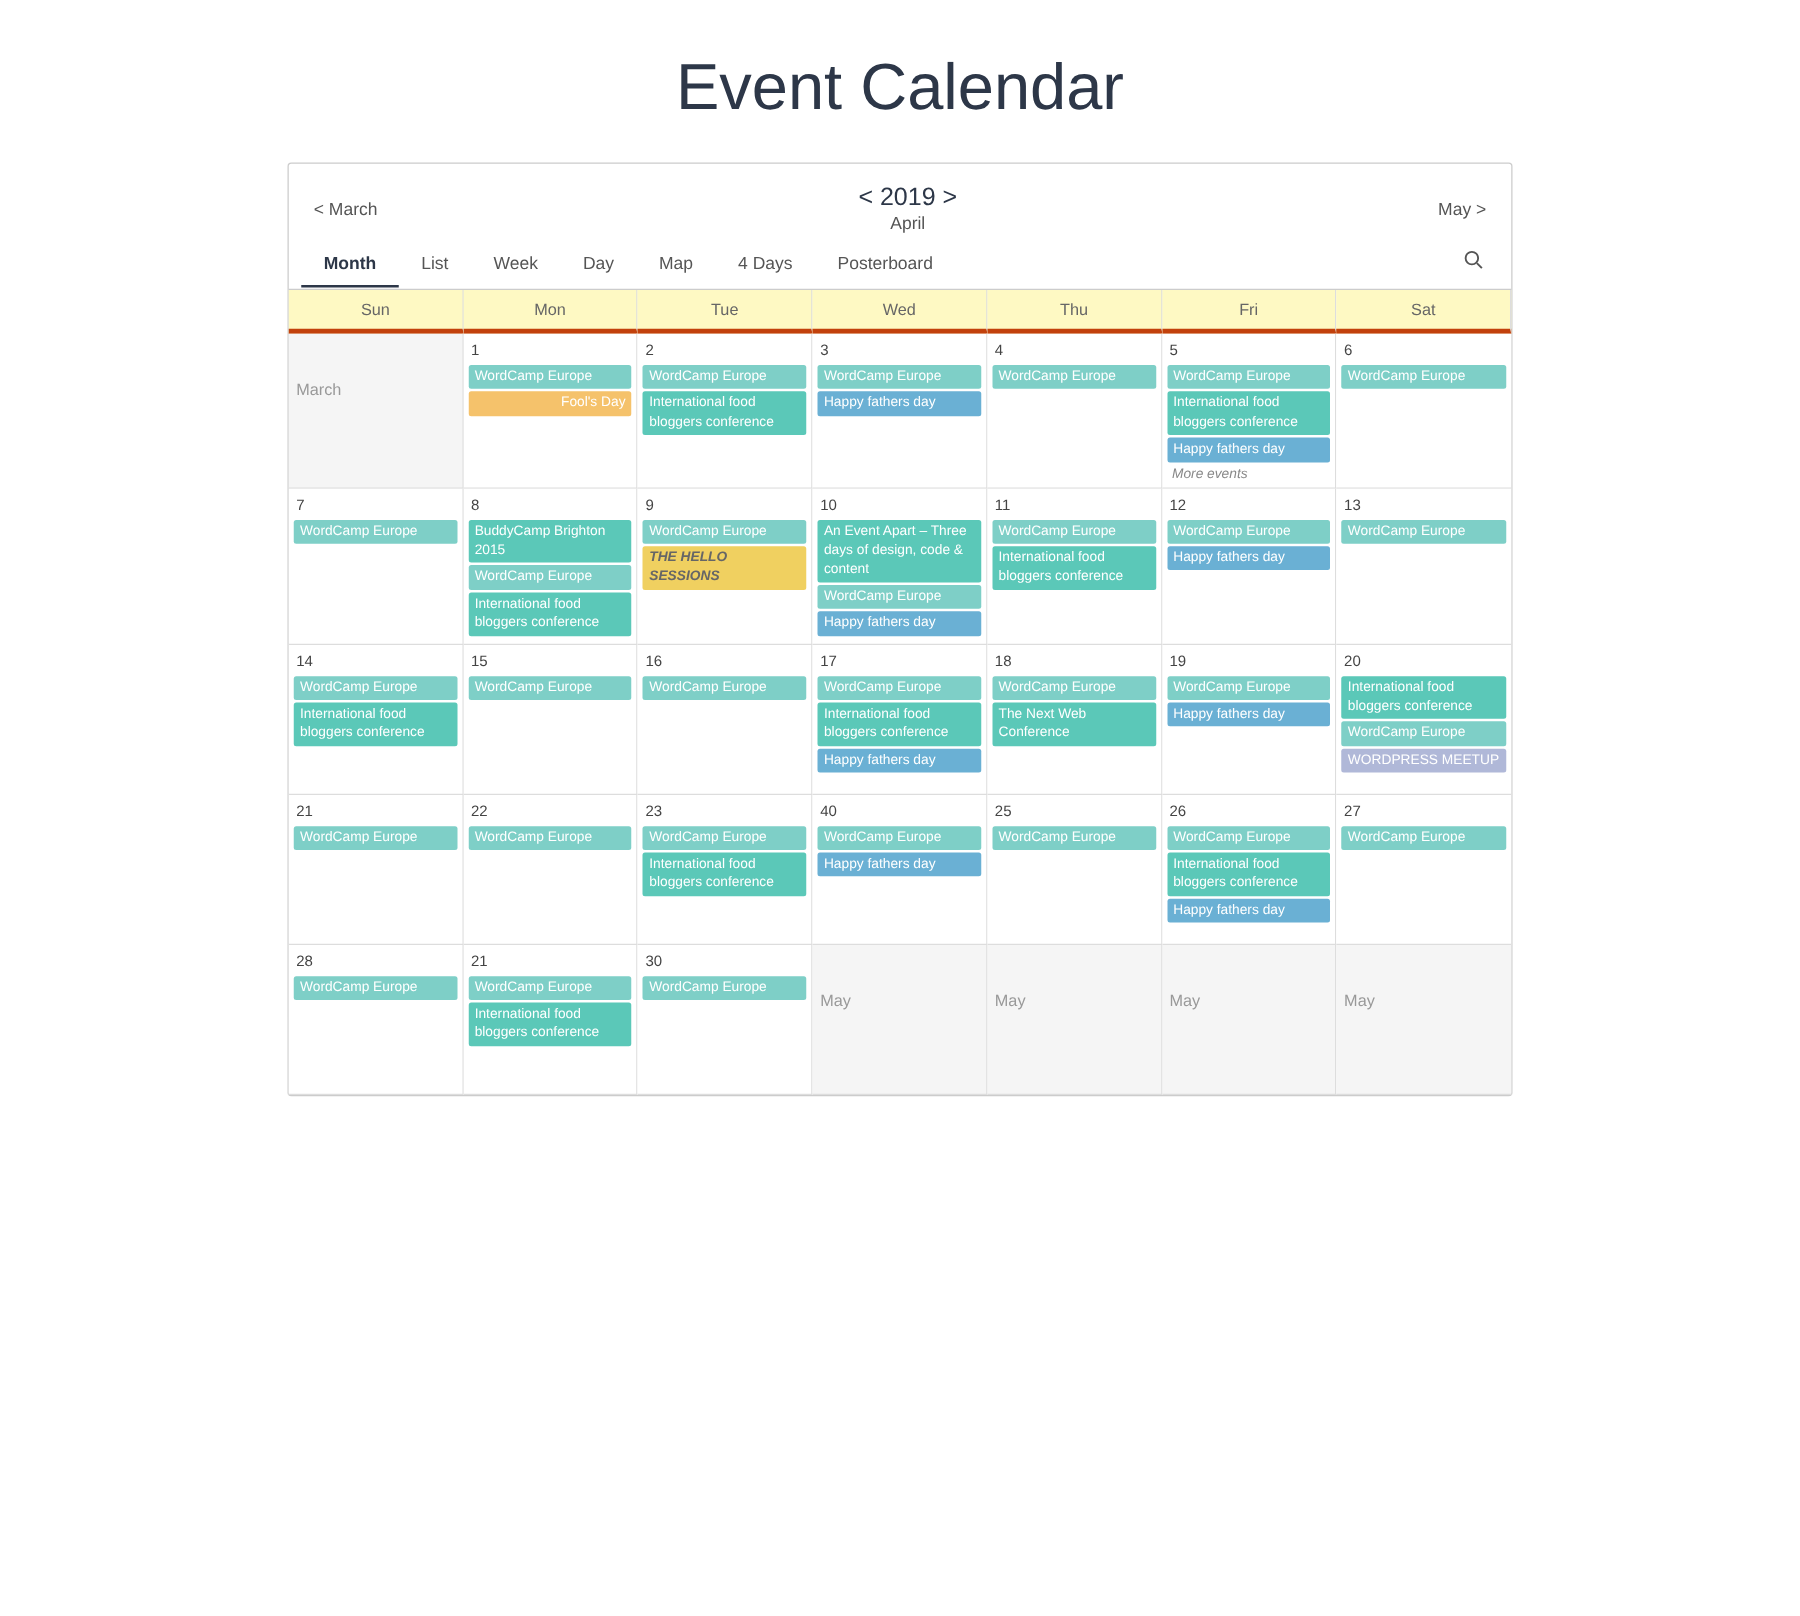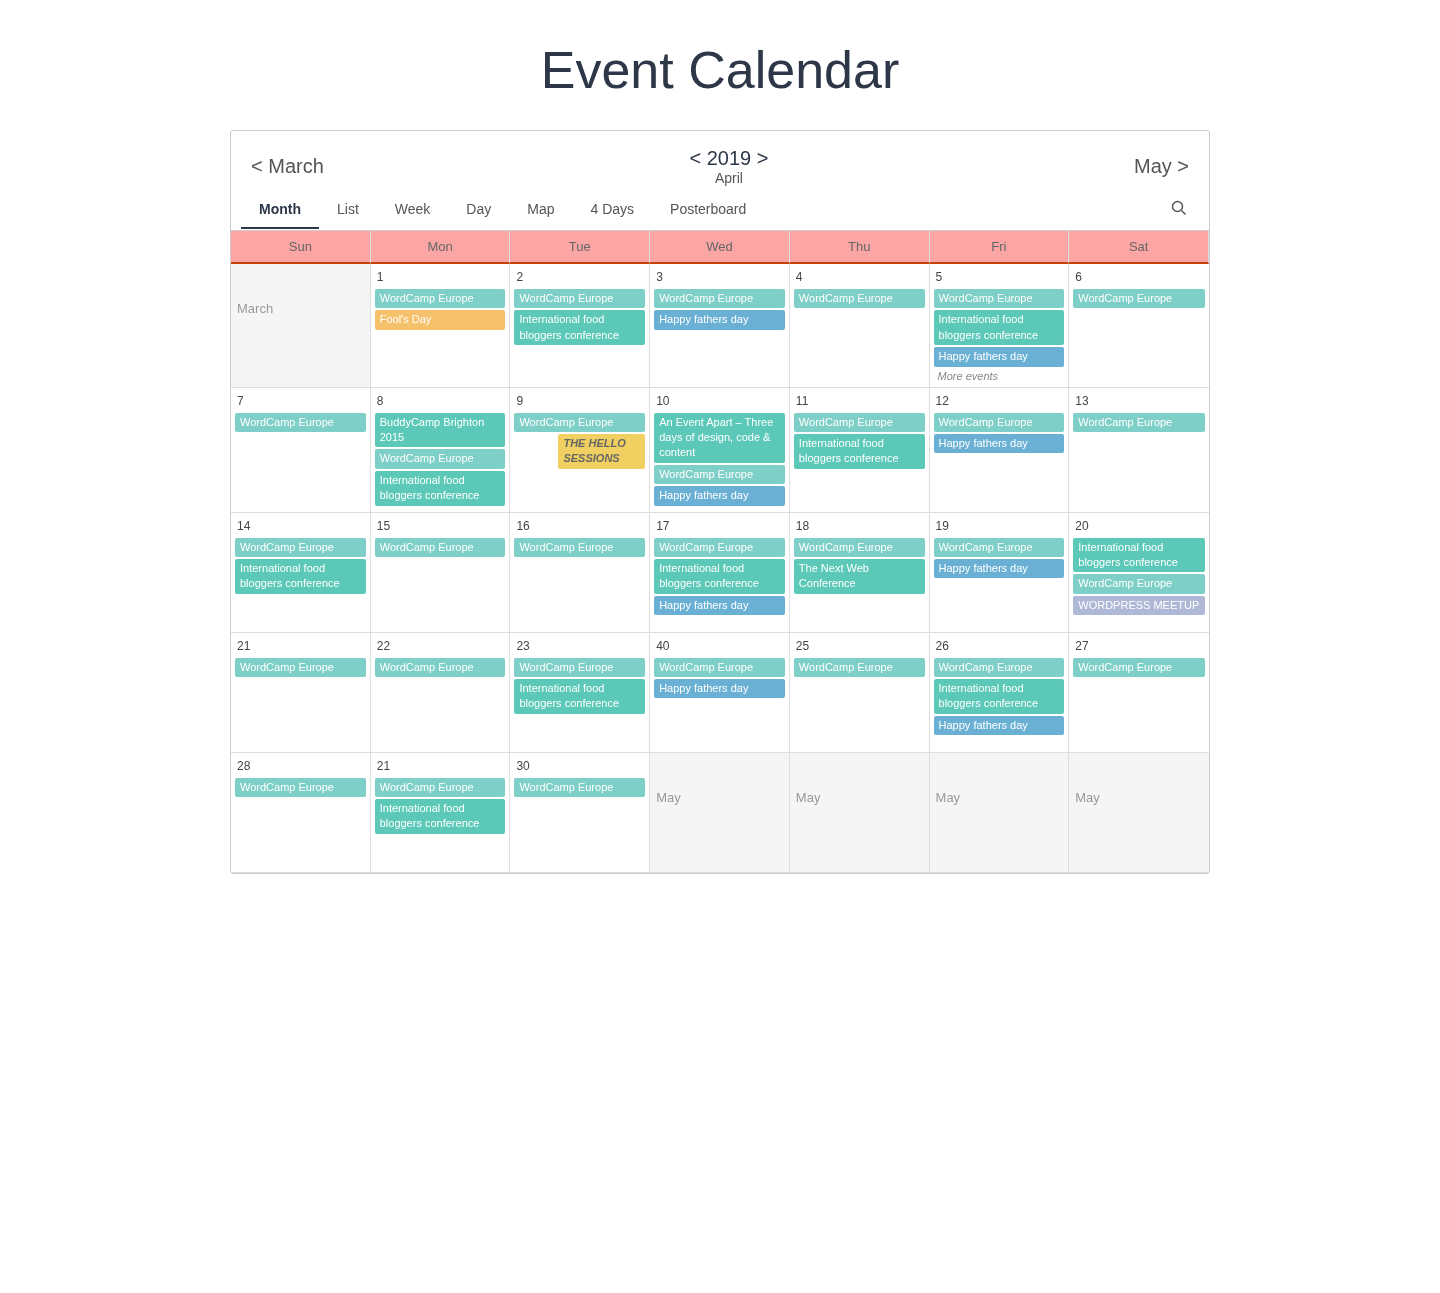--- a/index.html
+++ b/index.html
@@ -30,21 +30,21 @@
       border: 1px solid #ccc;
       border-radius: 3px;
     }
     .calendar-nav {
       display: flex;
       align-items: center;
       justify-content: space-between;
       padding: 16px 20px 4px;
     }
     .nav-prev, .nav-next {
-      font-size: 20px;
+      font-size: 14px;
       color: #555;
       cursor: pointer;
     }
     .nav-center {
       text-align: center;
     }
     .nav-year {
       font-size: 20px;
       font-weight: 400;
       color: #2d3748;
@@ -75,26 +75,26 @@
       margin-left: auto;
       padding: 10px 12px;
       cursor: pointer;
       color: #555;
     }
     .calendar-grid {
       display: grid;
       grid-template-columns: repeat(7, 1fr);
     }
     .day-header {
-      background: #fca5a5;
+      background: #fef9c3;
       text-align: center;
       padding: 8px 4px;
       font-size: 13px;
       color: #666;
-      border-bottom: 2px solid #c2410c;
+      border-bottom: 4px solid #c2410c;
       border-right: 1px solid #ddd;
     }
     .day-header:last-child { border-right: none; }
     .day-cell {
       border-right: 1px solid #ddd;
       border-bottom: 1px solid #ddd;
       padding: 4px;
       min-height: 120px;
       background: #fff;
       vertical-align: top;
@@ -116,24 +116,24 @@
     }
     .event {
       border-radius: 2px;
       padding: 2px 5px;
       font-size: 11px;
       margin-bottom: 2px;
       cursor: pointer;
       line-height: 1.4;
     }
     .event-green { background: #7ecfc7; color: #fff; }
-    .event-orange { background: #f5c26b; color: #fff; }
+    .event-orange { background: #f5c26b; color: #fff; text-align: right; }
     .event-teal { background: #5bc8b8; color: #fff; }
     .event-blue { background: #6ab0d4; color: #fff; }
-    .event-yellow { background: #f0d060; color: #666; font-style: italic; font-weight: 600; margin-left: 44px; }
+    .event-yellow { background: #f0d060; color: #666; font-style: italic; font-weight: 600; }
     .event-purple { background: #b0b8d8; color: #fff; }
     .more-events {
       font-size: 11px;
       color: #888;
       font-style: italic;
       padding: 1px 4px;
       cursor: pointer;
     }
   </style>
 </head>

